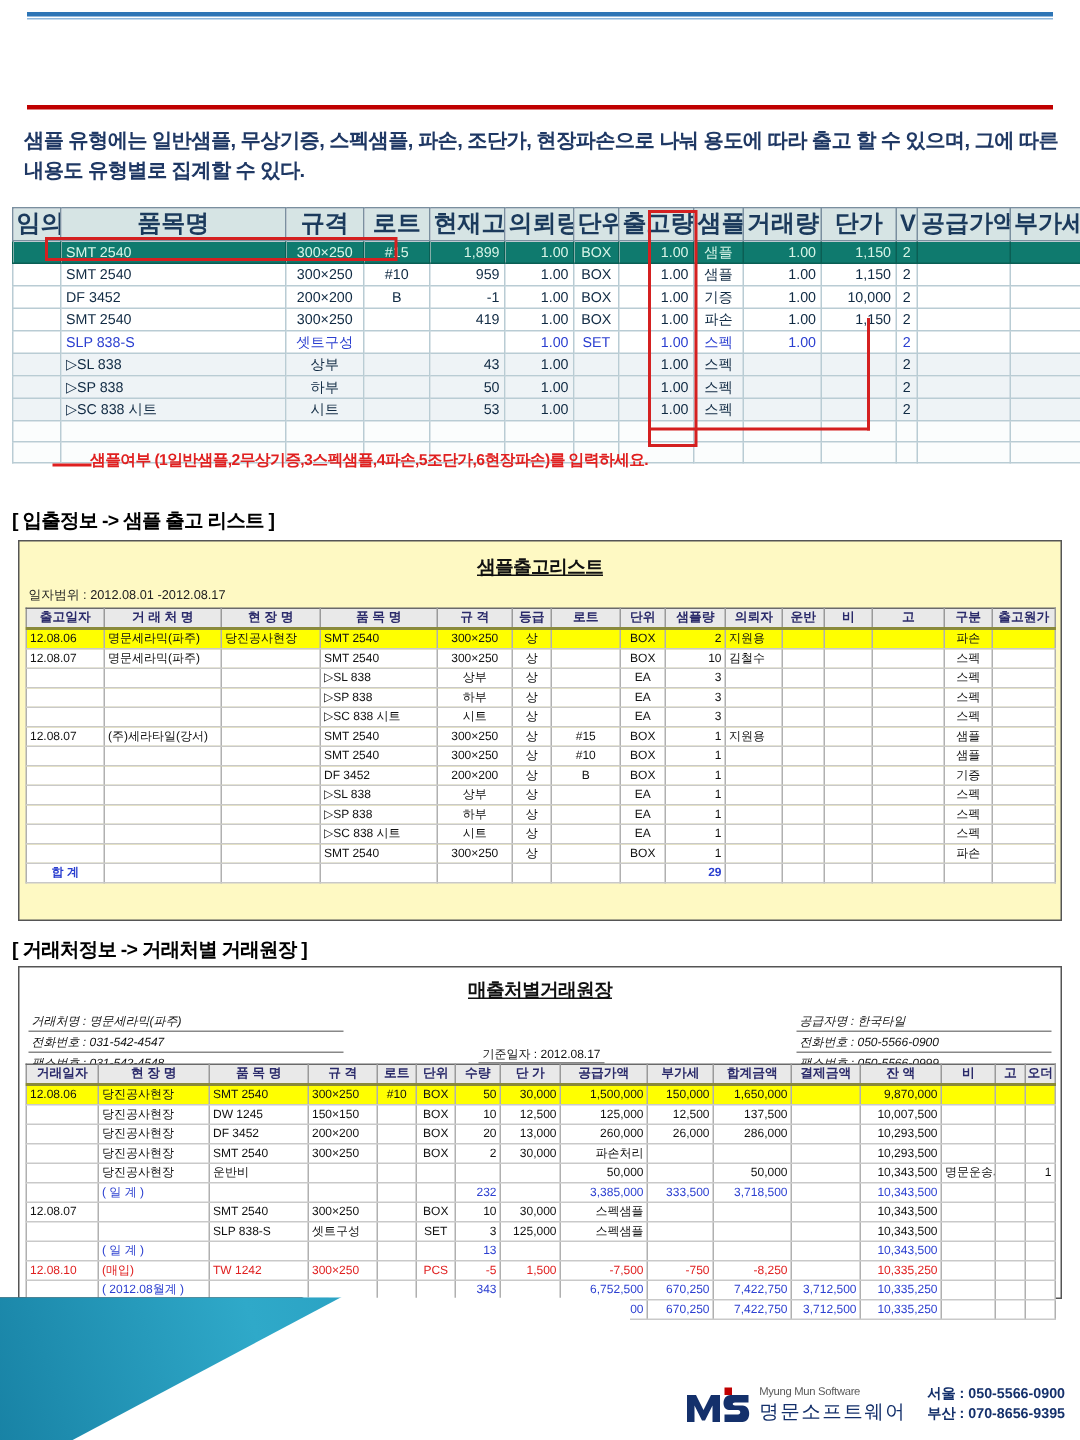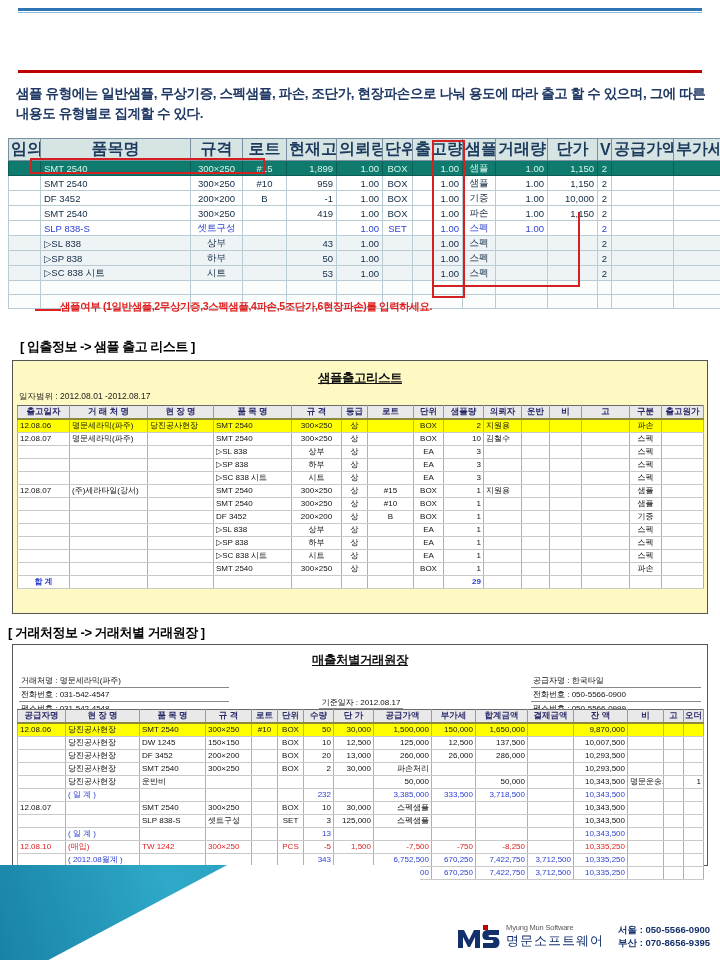--- a/index.html
+++ b/index.html
@@ -61,21 +61,21 @@
     position:absolute; left:60px; top:300px; width:480px;
     color:#e02020; font-size:10.5px; font-weight:bold; letter-spacing:-0.4px;
   }
   #note-lead { position:absolute; left:35px; top:309px; width:26px; height:2px; background:#e02020; }
 
   
   .section-label {
     position:absolute; font-size:13px; font-weight:bold; color:#000;
     letter-spacing:-0.5px;
   }
-  #label-1 { left:20px; top:338px;text-align:right; }
+  #label-1 { left:8px; top:338px;text-align:right; }
   #label-2 { left:8px; top:624px; }
 
   
   #report1 {
     position:absolute; left:12px; top:360px; width:696px; height:254px;
     background:#fef9c3; border:1px solid #555; padding:3px 4px;
   }
   #report1-title {
     text-align:center; font-size:12.5px; font-weight:bold; color:#111;
     text-decoration:underline; margin:6px 0 4px 0; letter-spacing:-0.5px;
@@ -100,21 +100,21 @@
   
   #report2 {
     position:absolute; left:12px; top:644px; width:696px; height:222px;
     background:#fff; border:1px solid #555; padding:3px 4px;
   }
   #report2-title {
     text-align:center; font-size:12.5px; font-weight:bold; color:#111;
     text-decoration:underline; margin:4px 0 3px 0; letter-spacing:-0.5px;
   }
   .infoblk { position:absolute; font-size:8px; color:#111; }
-  .inforow { border-bottom:1px solid #888; padding:0 2px 1px 2px; margin-bottom:1px; white-space:nowrap; }
+  .inforow { border-bottom:1px solid #888; padding:0 2px 1px 2px; margin-bottom:1px; white-space:nowrap;font-style:italic; }
   #info-left { left:6px; top:30px; width:210px; }
   #info-right { right:6px; top:30px; width:170px; }
   #base-date { position:absolute; left:0; top:52px; width:696px; text-align:center;
                font-size:8px; color:#111; }
   #base-date span { border-bottom:1px solid #888; padding:0 3px 1px 3px; }
   #tbl3-wrap { position:absolute; left:4px; top:64px; width:686px; }
   #tbl3 { width:686px; font-size:8px; }
   #tbl3 th {
     background:#e9e9e9; color:#2a2a6a; font-weight:bold; font-size:8.5px;
     border-left:1px solid #9a9a9a; border-right:1px solid #9a9a9a;
@@ -672,21 +672,21 @@
           <col style="width:44px">
           <col style="width:52px">
           <col style="width:46px">
         <col style="width:54px">
           <col style="width:36px">
           <col style="width:20px">
           <col style="width:20px">
       </colgroup>
       <thead>
           <tr id="t3head">
-            <th>공급자명</th>
+            <th>거래일자</th>
             <th>현   장   명</th>
             <th>품   목   명</th>
             <th>규   격</th>
             <th>로트</th>
             <th>단위</th>
             <th>수량</th>
             <th>단 가</th>
             <th>공급가액</th>
             <th>부가세</th>
             <th>합계금액</th>

